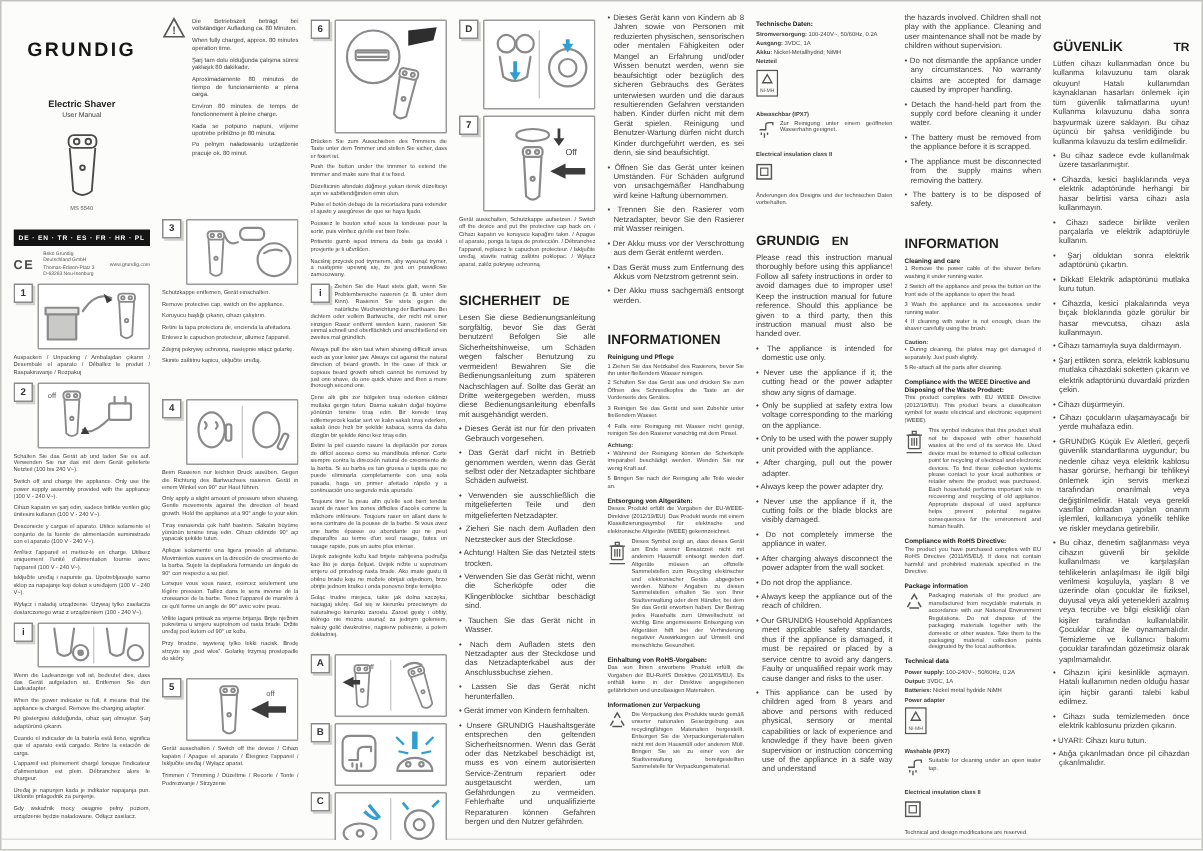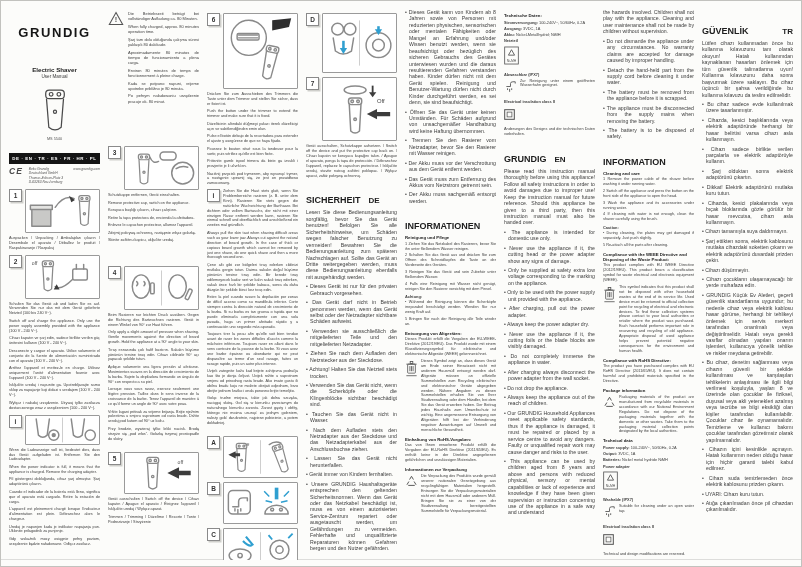--- a/index.html
+++ b/index.html
@@ -8,21 +8,21 @@
         padding:8px;display:flex;gap:8px;border:1px solid #c2c2be;}
   .col{flex:0 0 91px;width:91px;height:551px;overflow:hidden;position:relative;}
   
   .brand-logo{font-size:13px;font-weight:bold;letter-spacing:1.6px;text-align:center;margin-top:16px;color:#161616;}
   .prod{margin-top:26px;text-align:center;font-size:6.2px;font-weight:bold;color:#222;}
   .prodsub{text-align:center;font-size:4.6px;margin-top:1px;}
   .hero{display:flex;justify-content:center;margin-top:8px;}
   .model{font-size:3.8px;text-align:center;margin-top:2px;color:#555;}
   .langbar{background:#141414;color:#fff;font-size:4.4px;font-weight:bold;text-align:center;
            padding:3px 0;margin-top:12px;letter-spacing:.6px;}
-  .ce{display:flex;gap:6px;margin-top:3px;align-items:flex-start;font-style:italic;}
+  .ce{display:flex;gap:6px;margin-top:3px;align-items:center;}
   .ce-mark{font-size:8.5px;font-weight:bold;color:#4a4a4a;letter-spacing:1px;line-height:1;}
   .ce-addr{flex:1;}
   .ce-addr div{font-size:3.3px;line-height:1.35;color:#555;}
   .ce-url{font-size:3.4px;color:#555;}
   
   .warn{display:flex;gap:4px;margin-top:2px;}
   .warn-items p{font-size:4px;line-height:1.3;margin:0 0 2.5px;text-align:justify;}
   
   .figrow{display:flex;align-items:flex-start;gap:3px;margin:4px 0 3px;}
   .figlabel{width:11px;height:11px;border:1px solid #8a8a8a;background:#fff;font-size:6.5px;font-weight:bold;

